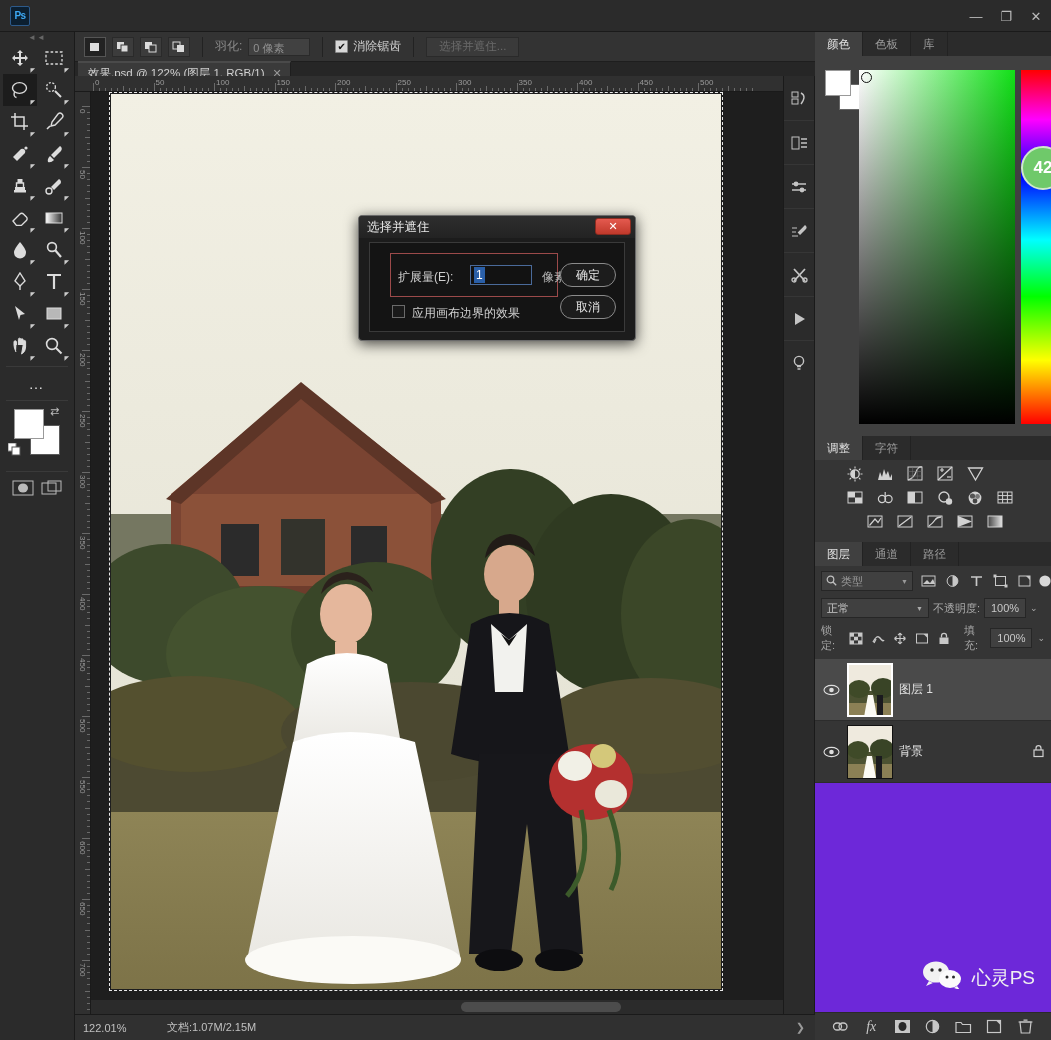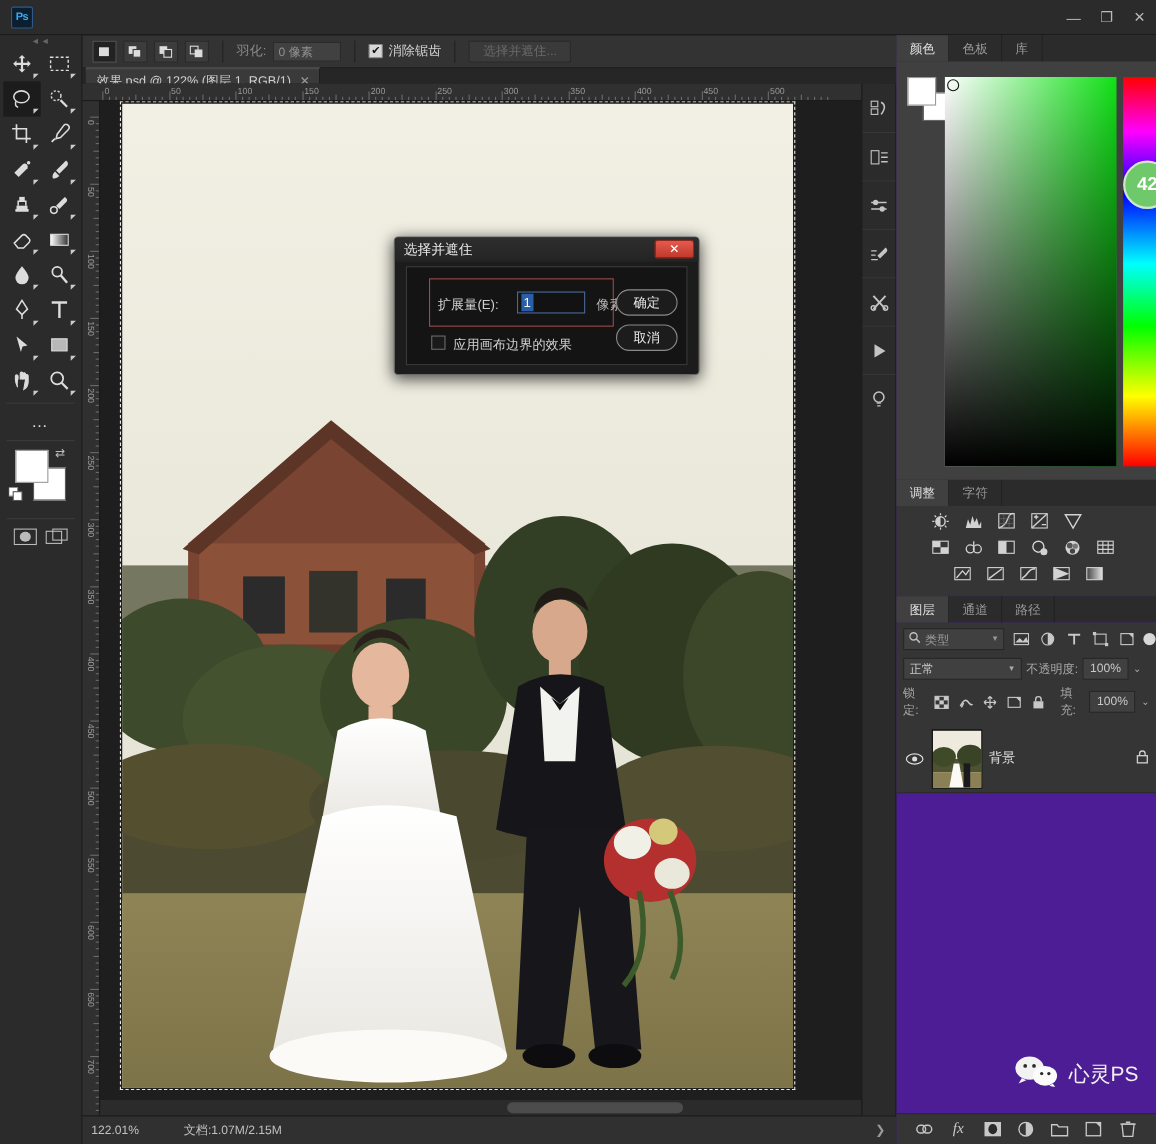--- a/index.html
+++ b/index.html
@@ -119,21 +119,21 @@
   .st-zoom { width:80px; padding-left:8px; }
   .st-doc { padding-left:12px; }
   .st-arrow { margin-left:auto; padding-right:10px; color:#999; }
 
   
   .icondock { position:absolute; right:236px; top:76px; width:32px; bottom:26px;
      background:#2b2b2b; border-left:1px solid #1a1a1a; border-right:1px solid #1a1a1a; }
   .idk { height:44px; display:flex; align-items:center; justify-content:center; }
   .idk + .idk { border-top:1px solid #363636; }
   .rightpanel { position:absolute; right:0; top:32px; width:236px; bottom:0;
-     background:#4c1d95; }
+     background:#6d28d9; }
   .panel-tabs { display:flex; height:24px; background:#2b2b2b; align-items:stretch; }
   .ptab { padding:0 12px; display:flex; align-items:center; font-size:11.5px;
      color:#9a9a9a; border-right:1px solid #222; }
   .ptab.active { background:#404040; color:#e0e0e0; }
   .colorpanel { height:380px; background:#404040; position:relative; }
   .cp-swatches { position:absolute; left:10px; top:14px; width:40px; height:40px; }
   .cp-f { position:absolute; left:0;top:0;width:26px;height:26px;background:#fff;border:1px solid #999; }
   .cp-b { position:absolute; left:14px;top:14px;width:26px;height:26px;background:#fff;border:1px solid #666; }
   .cp-field { position:absolute; left:44px; top:14px; right:36px; bottom:12px;
      background: linear-gradient(to right, #fff, #11e017); }
@@ -1124,20 +1124,38 @@
             <rect x="2.5" y="5.5" width="9" height="6.5" fill="#c8c8c8"></rect>
             <path d="M4.5 5.5 V3.8 a2.5 2.5 0 0 1 5 0 V5.5" fill="none" stroke="#c8c8c8" stroke-width="1.3"></path>
           </svg>
         </span>
       <span style="color:#a8a8a8;font-size:11px;margin-left:6px;">填充:</span>
       <div class="sel-box" style="flex:0 0 42px;justify-content:center;">100%</div>
       <span style="font-size:9px;color:#aaa;">⌄</span>
     </div>
 
     <div id="layerList">
+        <div class="layer-row selected">
+          <span class="eye">
+            <svg width="17" height="12">
+              <ellipse cx="8.5" cy="6" rx="7.5" ry="4.6" fill="none" stroke="#ddd" stroke-width="1.1"></ellipse>
+              <circle cx="8.5" cy="6" r="2.3" fill="#ddd"></circle>
+            </svg>
+          </span>
+          <span class="thumb-l active-th"><svg width="46" height="54" viewBox="0 0 46 54" preserveAspectRatio="none">
+              <rect width="46" height="54" fill="#efeade"></rect>
+              <rect y="26" width="46" height="12" fill="#4c5232"></rect>
+              <ellipse cx="10" cy="24" rx="11" ry="9" fill="#3f4a28"></ellipse>
+              <ellipse cx="34" cy="23" rx="12" ry="10" fill="#394426"></ellipse>
+              <rect y="38" width="46" height="16" fill="#8b8055"></rect>
+              <path d="M19 30 l5 0 l4 22 l-13 0z" fill="#fbfaf4"></path>
+              <rect x="28" y="30" width="6" height="22" fill="#1a1a1e"></rect>
+            </svg></span>
+          <span class="layer-name">图层 1</span>
+        </div>
         <div class="layer-row">
           <span class="eye">
             <svg width="17" height="12">
               <ellipse cx="8.5" cy="6" rx="7.5" ry="4.6" fill="none" stroke="#ddd" stroke-width="1.1"></ellipse>
               <circle cx="8.5" cy="6" r="2.3" fill="#ddd"></circle>
             </svg>
           </span>
           <span class="thumb-l "><svg width="46" height="54" viewBox="0 0 46 54" preserveAspectRatio="none">
               <rect width="46" height="54" fill="#efeade"></rect>
               <rect y="26" width="46" height="12" fill="#4c5232"></rect>

